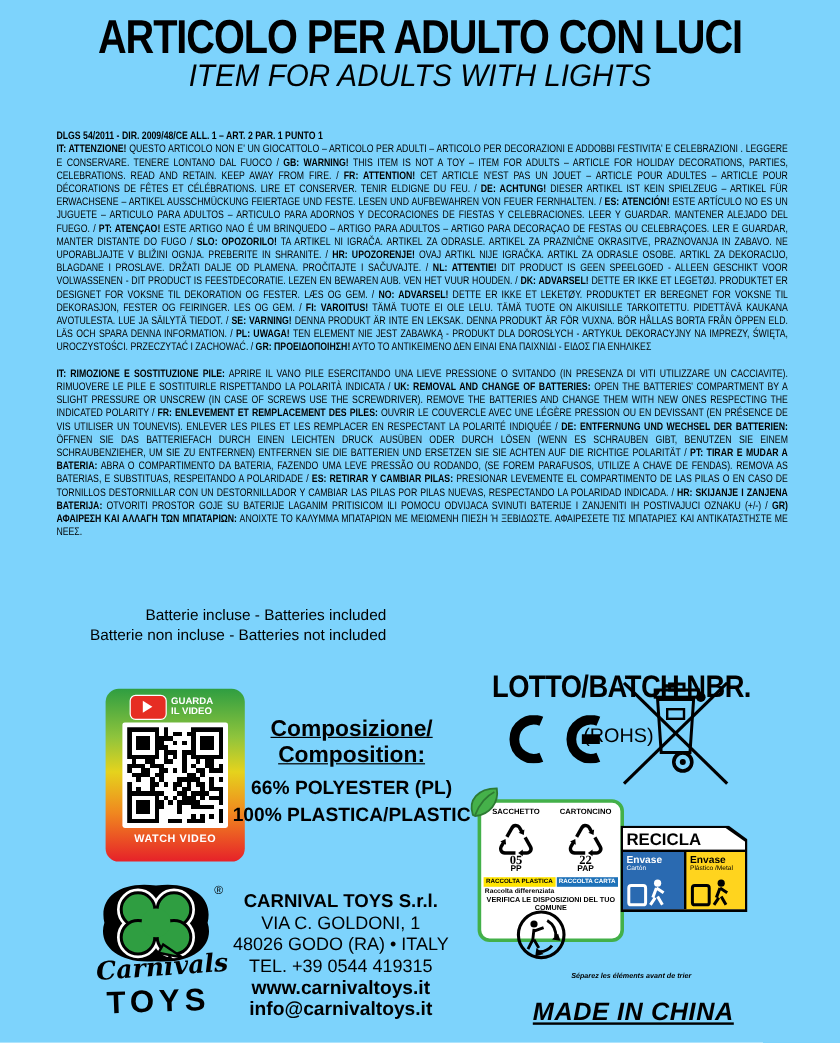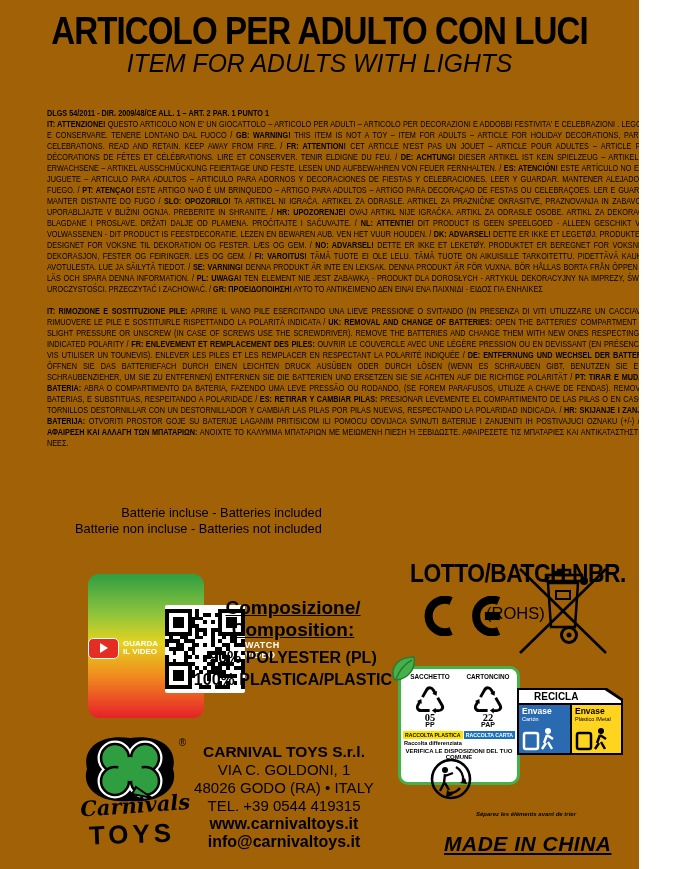--- a/index.html
+++ b/index.html
@@ -1,37 +1,37 @@
 <!DOCTYPE html>
 <html><head>
 <meta charset="utf-8">
 <style>
   html,body{margin:0;padding:0;background:#fff;}
-  .page{position:relative;width:639px;height:869px;background:#a16207;overflow:hidden;
+  .page{position:relative;width:700px;height:869px;background:#7dd3fc;overflow:hidden;
         font-family:"Liberation Sans",sans-serif;color:#000;}
   .title{position:absolute;top:8px;left:0;width:100%;text-align:center;
          font-size:36px;font-weight:bold;letter-spacing:-1px;
          transform:scale(0.92,1.10);transform-origin:50% 0;}
   .subtitle{position:absolute;top:48px;left:0;width:100%;text-align:center;
          font-size:26px;font-style:italic;font-weight:400;
          transform:scaleX(0.95);transform-origin:50% 0;}
   .legal{position:absolute;left:47px;top:108px;width:762px;height:398px;overflow:hidden;
          transform:scaleX(0.80);transform-origin:0 0;
          font-size:9.1px;line-height:11px;text-align:justify;}
   .legal .directive{font-weight:bold;text-align:left;}
   .legal p{margin:0 0 11px 0;}
   .batteries{position:absolute;left:75px;top:505px;font-size:12.8px;line-height:16px;text-align:right;}
   .lotto{position:absolute;left:410px;top:558px;font-size:24px;font-weight:bold;
          letter-spacing:-0.5px;transform:scale(0.95,1.08);transform-origin:0 0;}
   .ce-svg{position:absolute;left:418px;top:596px;}
   .rohs{position:absolute;left:486px;top:604px;font-size:16.5px;}
   .weee{position:absolute;left:512px;top:565px;}
   
   .qr-badge{position:absolute;left:88px;top:574px;width:116px;height:144px;border-radius:11px;
-        box-sizing:border-box;padding:4px 0 0 0;display:flex;flex-direction:row;align-items:center;
+        box-sizing:border-box;padding:4px 0 0 0;display:flex;flex-direction:column;align-items:center;
         background:linear-gradient(180deg,#2f9e41 0%,#8fc43c 28%,#e5d31d 48%,#f0871f 72%,#e62129 100%);}
   .qr-head{display:flex;align-items:center;gap:4px;height:22px;}
   .yt-icon{width:29px;height:19px;background:#e62d23;border-radius:5px;border:1px solid #fff;
         display:flex;align-items:center;justify-content:center;}
   .yt-icon i{display:block;width:0;height:0;border-left:8px solid #fff;
         border-top:5px solid transparent;border-bottom:5px solid transparent;}
   .qr-head-label{color:#fff;font-weight:bold;font-size:8px;line-height:8.5px;width:42px;
         text-transform:uppercase;}
   .qr-frame{background:#fff;width:88px;height:88px;margin-top:2px;border-radius:2px;
         display:flex;align-items:center;justify-content:center;}
@@ -54,21 +54,21 @@
   .eco-strips{display:flex;justify-content:space-between;padding:0 2px;margin-top:3px;}
   .strip-yellow{background:#ffe400;color:#000;font-size:5.2px;font-weight:bold;padding:1px 2px;}
   .strip-blue{background:#1d71b8;color:#fff;font-size:5.2px;font-weight:bold;padding:1px 2px;}
   .eco-sub{font-size:5.6px;font-weight:bold;padding-left:3px;margin-top:1px;}
   .eco-check{font-size:6px;font-weight:bold;text-align:center;margin-top:2px;}
   
   .recicla{position:absolute;left:517px;top:688px;width:106px;}
   .recicla-outer{background:#000;padding:2px;
         clip-path:polygon(0 0,85% 0,100% 16%,100% 100%,0 100%);}
   .recicla-inner{background:#fff;clip-path:polygon(0 0,84% 0,100% 17%,100% 100%,0 100%);}
-  .recicla-title{font-size:10px;font-weight:bold;padding:1px 15px;border-bottom:2px solid #000;}
+  .recicla-title{font-size:14px;font-weight:bold;padding:1px 3px;border-bottom:2px solid #000;}
   .recicla-cells{display:flex;}
   .recicla-cell{width:50%;height:48px;box-sizing:border-box;padding:2px 3px;position:relative;}
   .cell-blue{background:#2a6ab1;color:#fff;}
   .cell-yellow{background:#ffd41e;color:#000;border-left:2px solid #000;}
   .cell-top{font-size:8.5px;font-weight:bold;line-height:9px;}
   .cell-sub{font-size:5.5px;line-height:6px;}
   .tidyman{position:absolute;left:3px;bottom:2px;}
   
   .triman{position:absolute;left:429px;top:757px;}
   .sac-box{position:absolute;left:475px;top:754px;width:100px;height:54px;box-sizing:border-box;
@@ -381,21 +381,21 @@
           <rect x="15" y="20" width="1" height="1" fill="#000"></rect>
           <rect x="16" y="20" width="1" height="1" fill="#000"></rect>
           <rect x="20" y="20" width="1" height="1" fill="#000"></rect>
         </svg>
     </div>
     <div class="qr-foot">WATCH VIDEO</div>
   </div>
 
   <div class="composition">
     <div class="head">Composizione/ Composition:</div>
-    <div class="line">90% POLYESTER (PL)</div>
+    <div class="line">66% POLYESTER (PL)</div>
     <div class="line">100% PLASTICA/PLASTIC</div>
   </div>
 
   <div class="eco-box">
     <svg class="leaf-svg" width="34" height="32" viewBox="0 0 34 32">
       <path d="M6 26 C2 14, 10 4, 26 4 C28 16, 20 26, 8 27 Z" fill="#45b14a" stroke="#2d7a33" stroke-width="1.5"></path>
       <path d="M8 26 C12 16, 18 10, 24 7" fill="none" stroke="#2d7a33" stroke-width="1.5"></path>
     </svg>
     <div class="eco-cols">
       <div class="eco-col">

